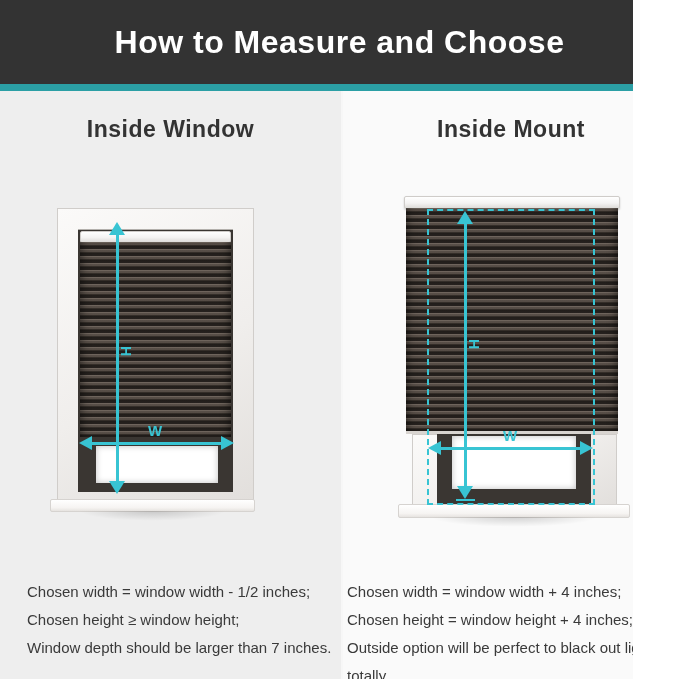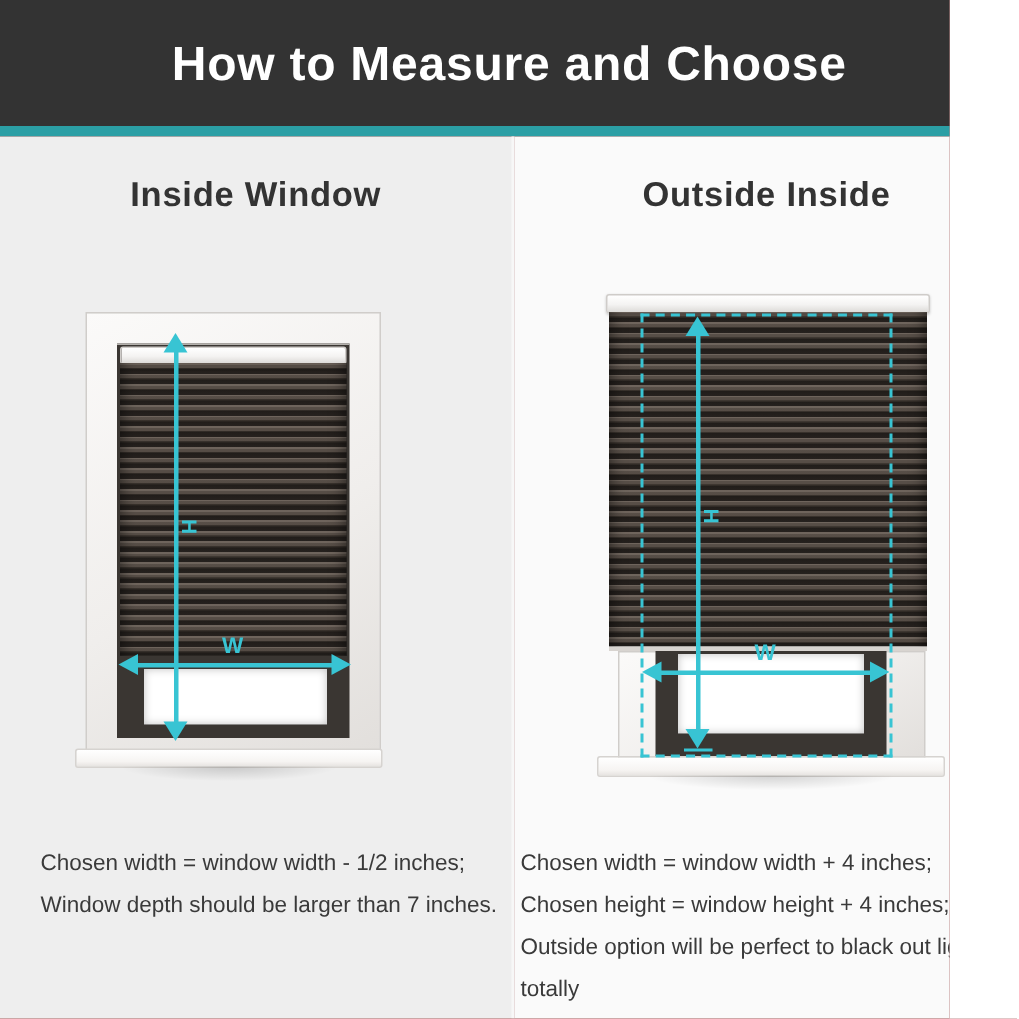--- a/index.html
+++ b/index.html
@@ -57,45 +57,46 @@
   .mline{background:var(--arrow,#38c4d3);}
   .tri{width:0;height:0;}
   .tri.up{border-left:8px solid transparent;border-right:8px solid transparent;border-bottom:13px solid var(--arrow,#38c4d3);}
   .tri.down{border-left:8px solid transparent;border-right:8px solid transparent;border-top:13px solid var(--arrow,#38c4d3);}
   .tri.leftt{border-top:7px solid transparent;border-bottom:7px solid transparent;border-right:13px solid var(--arrow,#38c4d3);}
   .tri.rightt{border-top:7px solid transparent;border-bottom:7px solid transparent;border-left:13px solid var(--arrow,#38c4d3);}
   .mlabel{color:var(--arrow,#38c4d3);font-weight:bold;font-size:14px;line-height:14px;}
   .mlabel.rot{transform:rotate(90deg);transform-origin:center;display:inline-block;}
   .dashed-rect{border:2px dashed var(--arrow,#38c4d3);}
   
-  .notes{position:absolute;top:471px;margin:0;}
+  .notes{position:absolute;top:487px;margin:0;}
   .notes p{margin:0;font-size:15px;line-height:28px;color:var(--text,#3a3a3a);}
   .panel.left .notes{left:27px;}
   .panel.right .notes{left:4px;}
 </style>
 </head>
 <body>
 
 <div class="page">
 
   <div class="header">
     <h1>How to Measure and Choose</h1>
   </div>
   <div class="accent"></div>
 
   <div class="panel left">
     <h2 class="panel-heading">Inside Window</h2>
     <div class="notes">
       <p>Chosen width = window width - 1/2 inches;</p>
+      <p>Chosen height ≥ window height;</p>
       <p>Window depth should be larger than 7 inches.</p>
     </div>
   </div>
 
   <div class="panel right">
-    <h2 class="panel-heading">Outside Inside</h2>
+    <h2 class="panel-heading">Inside Mount</h2>
     <div class="notes">
       <p>Chosen width = window width + 4 inches;</p>
       <p>Chosen height = window height + 4 inches;</p>
       <p>Outside option will be perfect to black out light totally</p>
     </div>
   </div>
 
   <div class="abs frame-light" style="left:57px;top:208px;width:195px;height:291px;"></div>
   <div class="abs opening-dark" style="left:78px;top:229px;width:155px;height:262px;border-top:1px solid #b3b0ac;"></div>
   <div class="abs rail" style="left:80px;top:231px;width:149px;height:10px;"></div>

